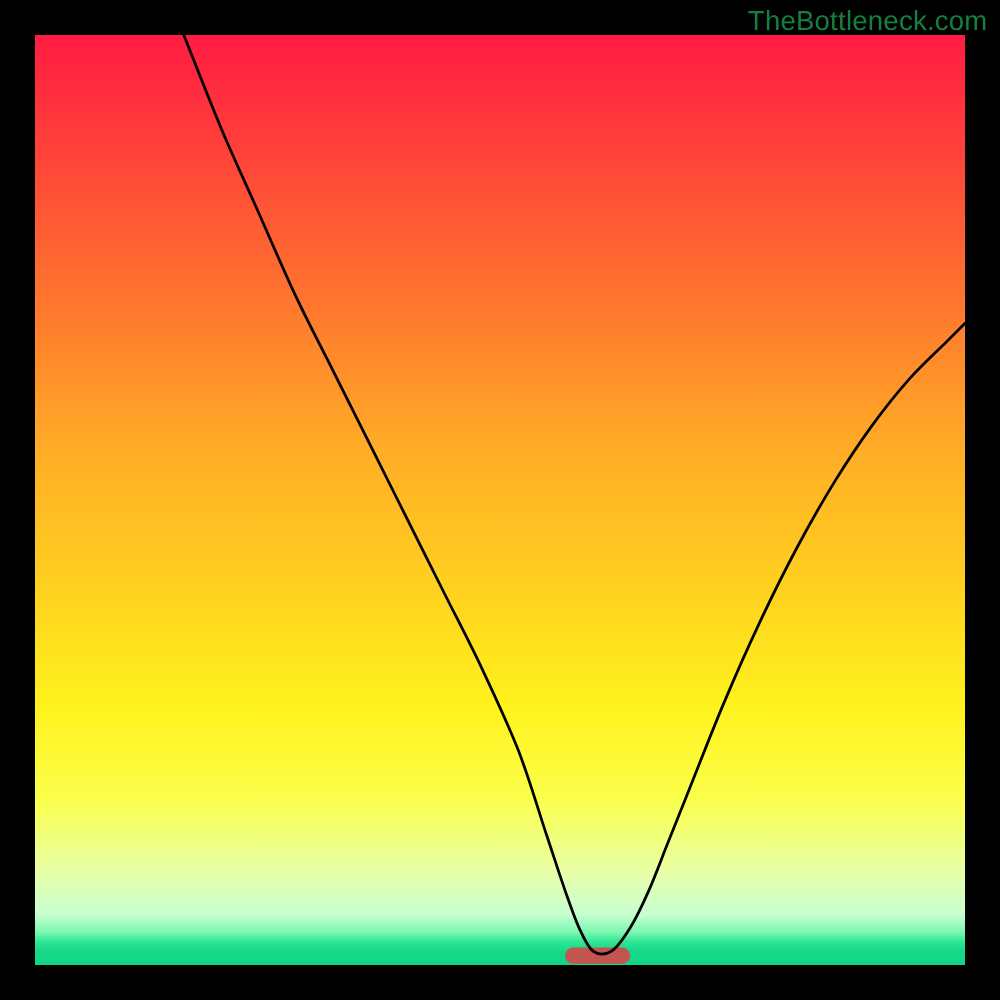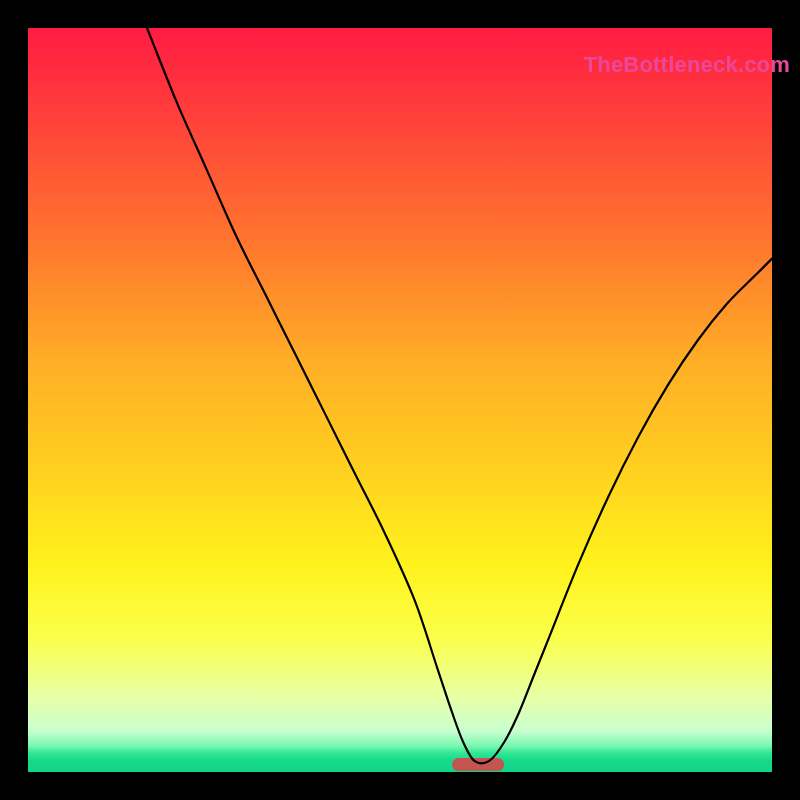--- a/index.html
+++ b/index.html
@@ -14,26 +14,25 @@
   .frame {
     position: relative;
     width: 800px;
     height: 800px;
     background: #000;
   }
   .watermark {
     position: absolute;
     top: 4px;
     right: 10px;
-    color: #ec4899;
+    color: #15803d;
     font-size: 22px;
-    font-weight: 700;
+    font-weight: 400;
     letter-spacing: 0.2px;
     z-index: 5;
-    margin-top: 48px;
   }
   svg.plot {
     position: absolute;
     left: 28px;
     top: 28px;
     width: 744px;
     height: 744px;
   }
 </style>
 </head>

